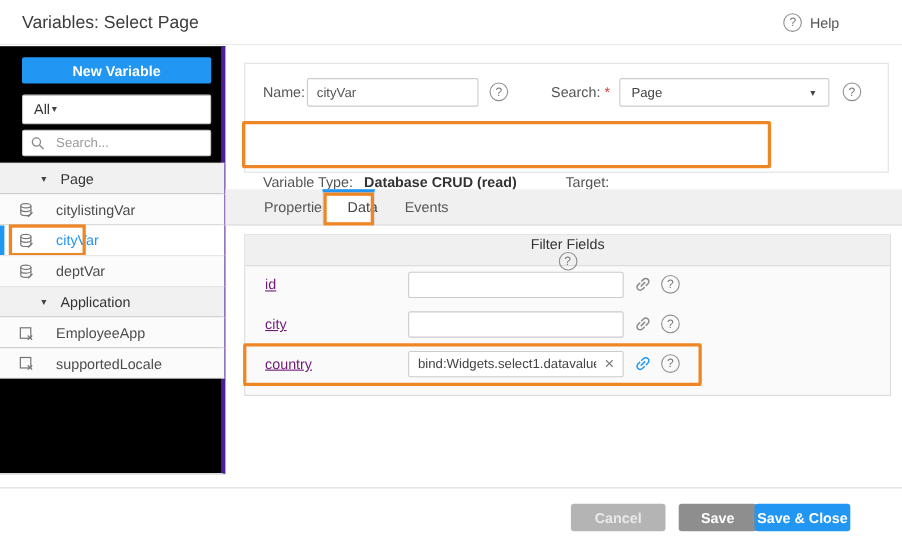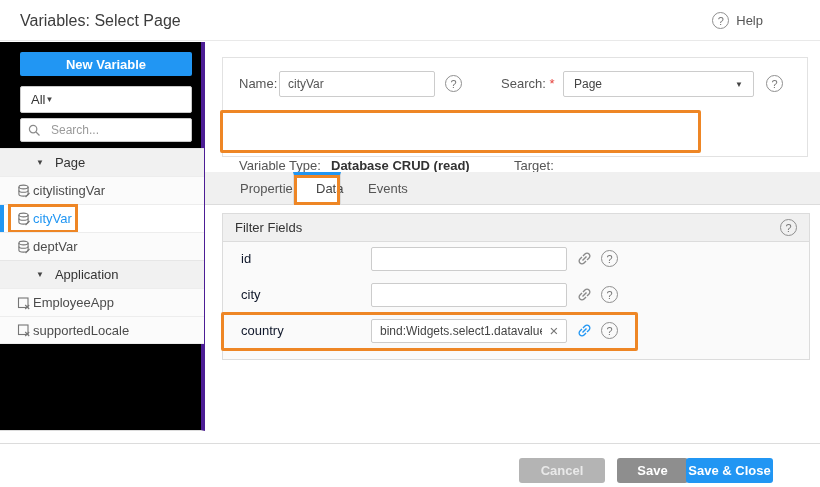--- a/index.html
+++ b/index.html
@@ -35,21 +35,21 @@
     border:1px solid #c9c9c9; border-radius:2px; background:#fff;
     display:flex; align-items:center; gap:10px; padding:0 7px; }
   .search-box input { border:none; outline:none; width:100%; font-size:12px;
     font-family:"Liberation Sans",sans-serif; color:#444; background:transparent; }
   .search-box input::placeholder { color:#9a9a9a; }
   .tree { position:absolute; left:0; top:106px; width:204px; }
   .tree-section { height:28px; border-top:1px solid #e6e6e6; background:#f1f1f1;
     display:flex; align-items:center; padding-left:36px; gap:11px; color:#333;
     cursor:pointer; }
   .tree-item { height:28px; border-top:1px solid #ededed; background:#fbfbfb;
-    display:flex; align-items:center; padding-left:17px; gap:2px; color:#4c4c4c;
+    display:flex; align-items:center; padding-left:17px; gap:20px; color:#4c4c4c;
     cursor:pointer; position:relative; }
   .tree-item:last-child { border-bottom:1px solid #ededed; }
   .tree-item.selected { background:#fff; color:#2196f3; }
   .sel-bar { position:absolute; left:0; top:0; width:4px; height:100%;
     background:#2196f3; }
   .hl-item-box { position:absolute; left:8px; top:-1px; width:70px; height:29px;
     border:3px solid #ee8625; pointer-events:none; }
   .vicon { flex:0 0 auto; display:inline-flex; }
   
   .main { position:absolute; left:205px; top:42px; width:615px; height:389px;
@@ -84,24 +84,24 @@
     border-left:1px solid #dcdcdc; border-right:1px solid #dcdcdc;
     line-height:28px; color:#444;padding-left:22px; }
   .hl-tab-box { position:absolute; left:0; top:0; width:100%; height:30px;
     border:3px solid #ee8625; pointer-events:none; }
   .tab-events { left:148px; padding:0 15px; }
   
   .ff-panel { position:absolute; left:17px; top:171px; width:588px; height:147px;
     border:1px solid #dcdcdc; background:#fafafa; }
   .ff-header { height:28px; background:#f0f0f0; border-bottom:1px solid #dcdcdc;
     display:flex; align-items:center; justify-content:space-between;
-    padding:0 12px; color:#333; }
+    padding:0 12px; color:#333;flex-direction:column; }
   .ff-row { position:absolute; left:0; width:100%; height:24px; }
   .ff-row-id { top:33px; } .ff-row-city { top:69px; } .ff-row-country { top:105px; }
-  .ff-label { position:absolute; left:18px; line-height:24px; color:#0f172a; }
+  .ff-label { position:absolute; left:18px; line-height:24px; color:#701a75;text-decoration:underline; }
   .ff-input-wrap { position:absolute; left:148px; top:0; width:196px; height:24px; }
   .ff-input { width:100%; height:100%; }
   .ff-input.bound { padding-right:24px; color:#444; }
   .clear-x { position:absolute; right:3px; top:0; width:20px; height:24px;
     border:none; background:transparent; color:#777; font-size:15px;
     cursor:pointer; line-height:24px; }
   .link-btn { position:absolute; left:352px; top:3px; width:18px; height:18px;
     background:transparent; border:none; cursor:pointer; padding:0; color:#8a8a8a; }
   .link-btn.bound { color:#2196f3; }
   .ff-q { position:absolute; left:378px; top:3px; }

